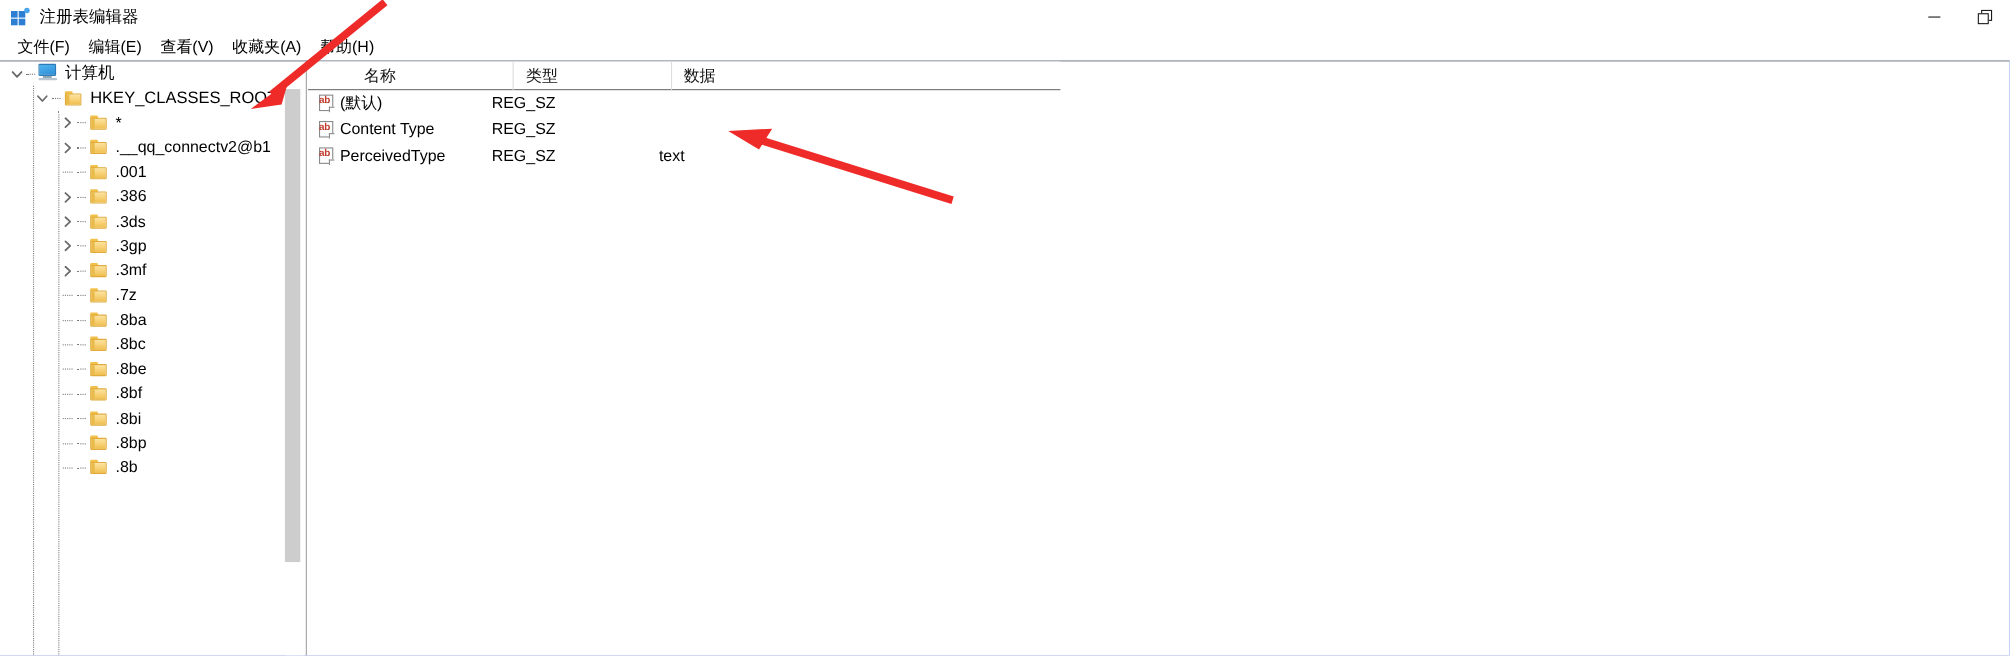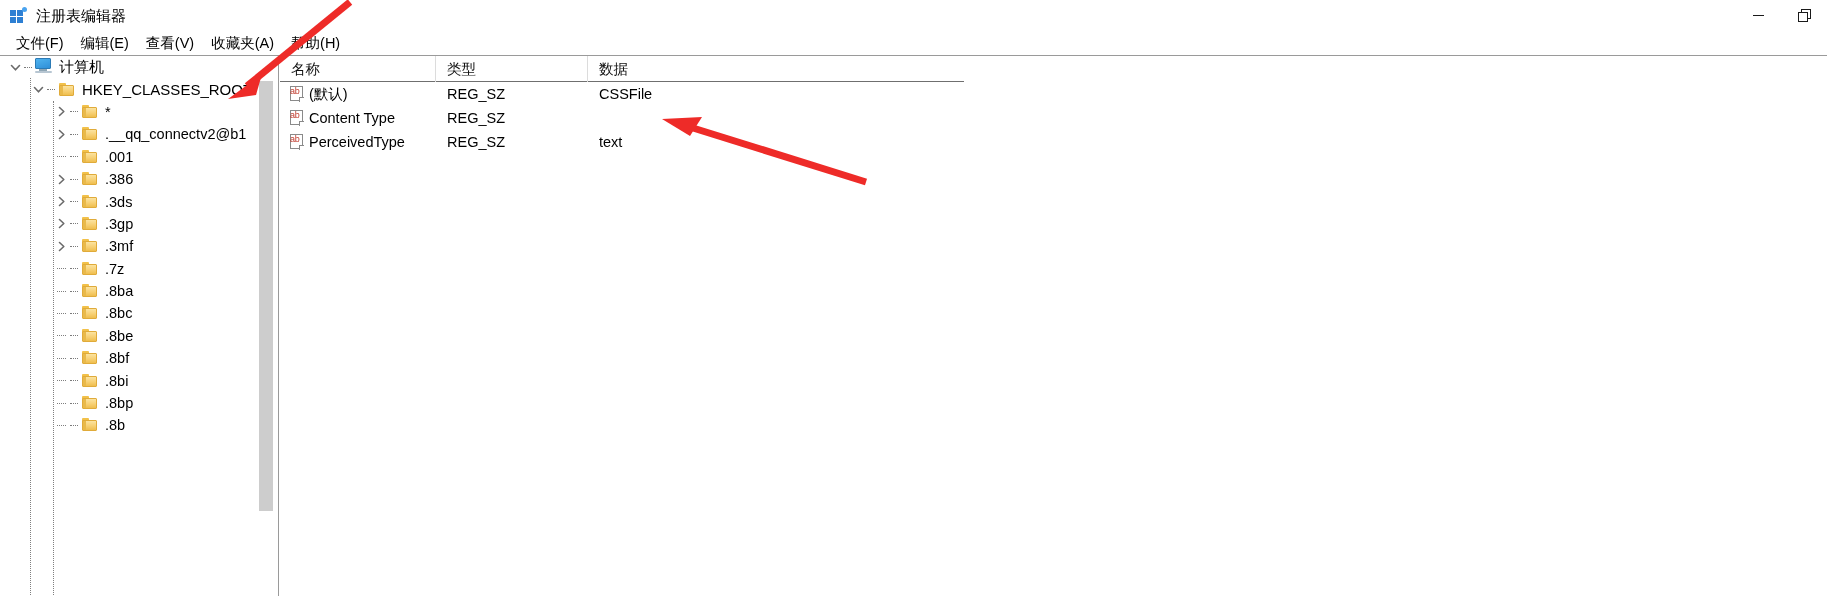--- a/index.html
+++ b/index.html
@@ -229,21 +229,21 @@
   .hdr-cell {
     position: relative;
     display: flex; align-items: center;
     font-size: 14.5px;
     color: #111111;
     padding-left: 11px;
     border-right: 1px solid #dcdcdc;
     height: 26px;
     white-space: nowrap;
   }
-  .hdr-cell.c1 { width: 156px; }
+  .hdr-cell.c1 { width: 156px; margin-left: 40px; }
   .hdr-cell.c2 { width: 152px; }
   .hdr-cell.c3 { width: 376px; border-right: none; }
 
   .rows {
     position: absolute; left: 1px; top: 26px;
     width: 684px;
   }
   .lrow {
     height: 24px;
     display: flex; align-items: center;
@@ -274,21 +274,21 @@
   }
   .ab-icon .fold {
     position: absolute; right: 1px; bottom: 0px;
     width: 5px; height: 5px;
     background: #ffffff;
     border-left: 1px solid #8a8a8a;
     border-top: 1px solid #8a8a8a;
   }
   .ab-icon .ab {
     position: absolute; left: 1px; top: 1px;
-    font-size: 9px; font-weight: normal;
+    font-size: 9px; font-weight: bold;
     color: #c0392b;
     font-family: "Liberation Sans", sans-serif;
     line-height: 9px;
     letter-spacing: -0.3px;
   }
 
   
   .overlay {
     position: absolute; left: 0; top: 0;
     width: 1827px; height: 596px;
@@ -659,21 +659,20 @@
           <div class="lrow">
             <div class="cell c1">
               <span class="ab-icon">
                 <span class="page"></span>
                 <span class="ab">ab</span>
                 <span class="fold"></span>
               </span>
               <span>(默认)</span>
             </div>
             <div class="cell c2">REG_SZ</div>
-            <div class="cell c3">CSSFile</div>
           </div>
           <div class="lrow">
             <div class="cell c1">
               <span class="ab-icon">
                 <span class="page"></span>
                 <span class="ab">ab</span>
                 <span class="fold"></span>
               </span>
               <span>Content Type</span>
             </div>

